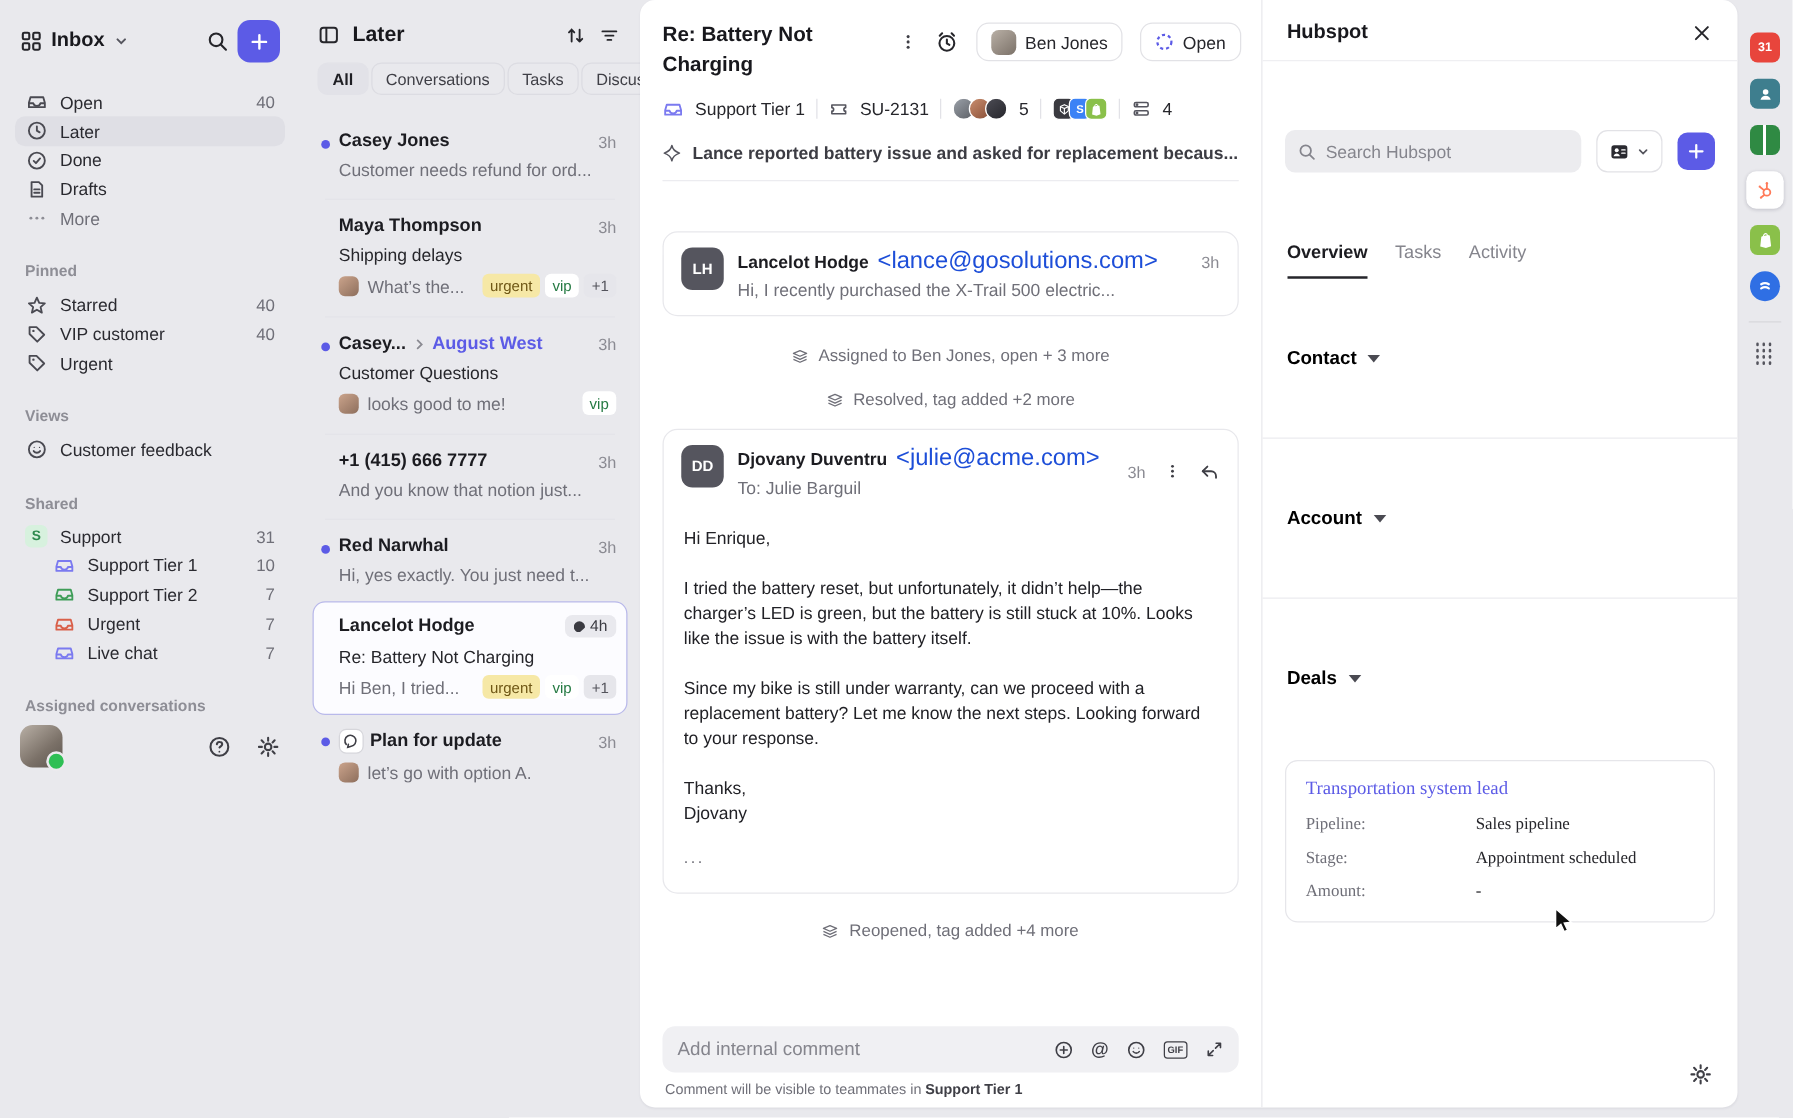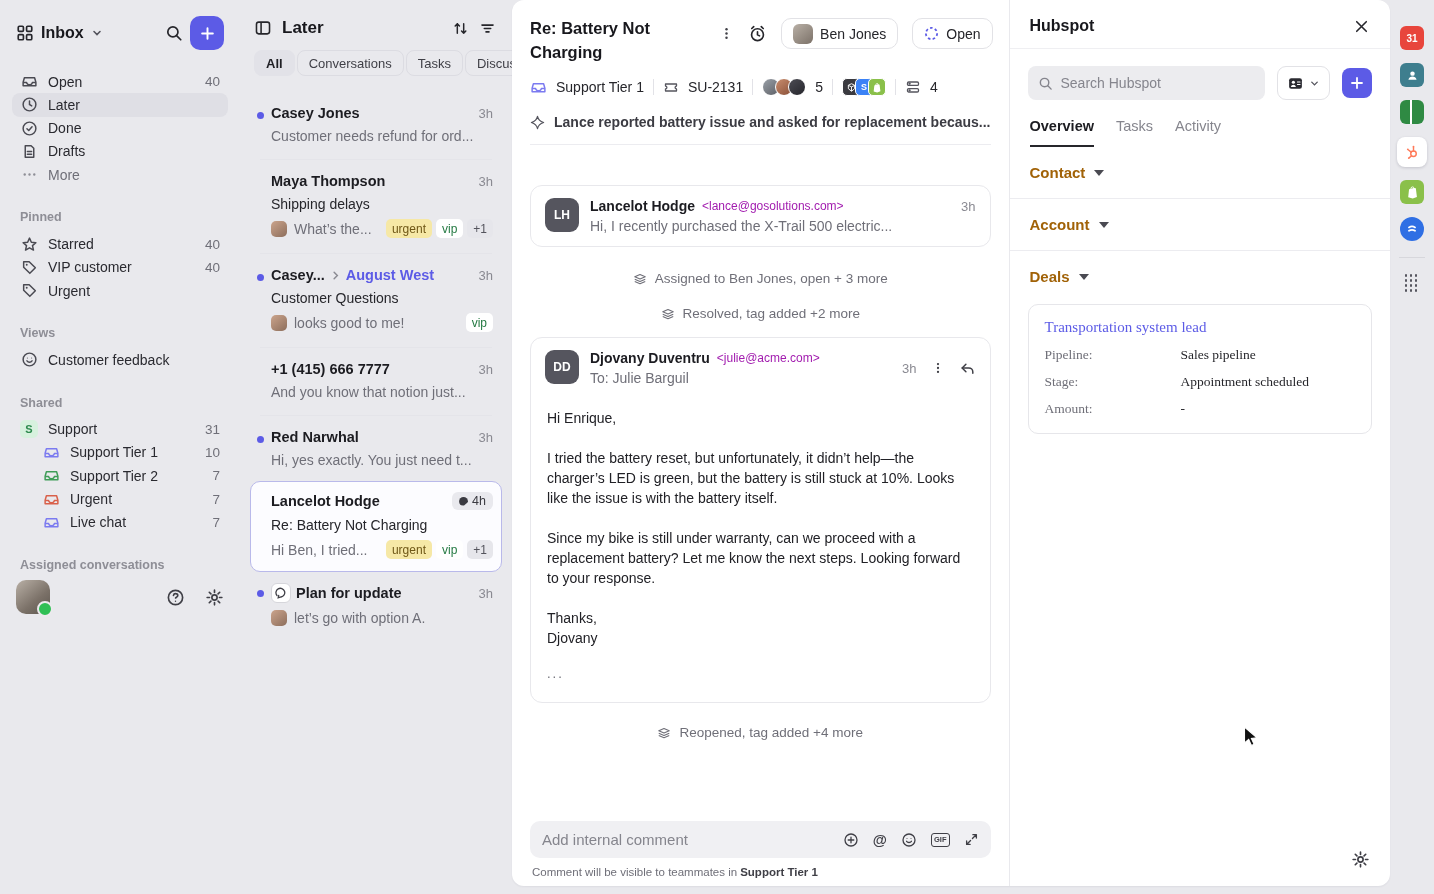--- a/index.html
+++ b/index.html
@@ -86,55 +86,55 @@
   .chip-dark { background:#3a3a40; } .chip-blue { background:#3b82f6; color:#fff; font-size:9px; font-weight:700; } .chip-green { background:#8ac04a; }
   .summary { display:flex; align-items:center; gap:9px; margin:0 18px; padding:6px 0 14px; border-bottom:1px solid #ececf0; color:#3c3c43; font-size:14px; min-width:0;font-weight:bold; }
   .summary .txt { white-space:nowrap; overflow:hidden; text-overflow:ellipsis; }
   .thread { flex:1; overflow:hidden; padding:40px 18px 0; }
   .msg-card { border:1px solid #e8e8ec; border-radius:12px; padding:12px 14px; background:#fff; }
   .msg-head { display:flex; gap:11px; }
   .init-ava { flex:none; width:34px; height:34px; border-radius:9px; background:#55555e; color:#fff; font-size:12px; font-weight:700; display:grid; place-items:center; }
   .msg-col { flex:1; min-width:0; }
   .msg-line1 { display:flex; align-items:center; gap:7px; }
   .msg-name { font-size:14px; font-weight:700; color:#1c1c21; }
-  .msg-email { font-size:12px; color:#a21caf; }
+  .msg-email { font-size:19px; color:#1d4ed8; }
   .msg-sub { margin-top:4px; font-size:14px; color:#6f6f78; white-space:nowrap; overflow:hidden; text-overflow:ellipsis; }
   .msg-time { font-size:13px; color:#8a8a92; margin-left:auto; flex:none; }
   .msg-tools { display:flex; align-items:center; gap:14px; margin-left:auto; color:#3f3f46; }
   .msg-tools .msg-time { margin-left:0; }
   .event { display:flex; justify-content:center; align-items:center; gap:8px; color:#6f6f78; font-size:13.5px; }
   .ev1 { margin-top:24px; } .ev2 { margin-top:20px; } .ev3 { margin-top:22px; }
   .msg-card.expanded { margin-top:16px; }
   .msg-body { padding:22px 2px 6px; font-size:14px; line-height:20px; color:#212126; }
   .msg-body p { margin-bottom:20px; }
   .msg-body p.tight { margin-bottom:0; }
   .more-dots { margin-top:16px; color:#6f6f78; font-size:13px; letter-spacing:2px; cursor:pointer; }
   .composer-wrap { margin-top:auto; padding:10px 18px 8px; }
   .composer { height:37px; background:#f0f0f3; border-radius:10px; display:flex; align-items:center; padding:0 12px; gap:14px; cursor:text; }
   .composer .ph { flex:1; color:#85858d; font-size:15px; }
   .composer .cico { color:#3f3f46; display:grid; place-items:center; cursor:pointer; }
   .gif-tag { font-size:7.5px; font-weight:700; border:1.3px solid #3f3f46; border-radius:3px; padding:1.5px 2px; color:#3f3f46; }
   .composer-foot { padding:8px 2px 0; font-size:11.5px; color:#6f6f78; }
   .composer-foot b { color:#3f3f46; margin-left:3px; }
 
   
-  .hubspot { flex:1; display:flex; flex-direction:column; position:relative; }
+  .hubspot { flex:1; display:flex; flex-direction:column; position:relative;gap:38px; }
   .hs-head { display:flex; align-items:center; padding:17px 20px 13px; border-bottom:1px solid #efeff2; }
   .hs-title { font-size:16px; font-weight:700; color:#18181d; }
   .hs-head .spacer { flex:1; }
   .hs-toolbar { display:flex; align-items:center; gap:12px; padding:17px 18px 0; }
   .hs-search { flex:1; height:34px; background:#ececef; border-radius:8px; display:flex; align-items:center; gap:8px; padding:0 10px; color:#85858d; }
   .hs-search input { flex:1; border:none; background:transparent; outline:none; font-size:14px; font-family:inherit; color:#26262b; }
   .hs-search input::placeholder { color:#85858d; }
   .hs-persona { height:34px; padding:0 9px; display:inline-flex; align-items:center; gap:5px; background:#fff; border:1px solid #e2e2e6; border-radius:9px; cursor:pointer; }
   .hs-add { width:30px; height:30px; border-radius:8px; border:none; background:var(--accent); color:#fff; display:grid; place-items:center; cursor:pointer; }
   .hs-tabs { display:flex; gap:22px; padding:18px 20px 0; }
   .hs-tab { font-size:14.5px; color:#85858d; padding-bottom:11px; border-bottom:2px solid transparent; cursor:pointer; }
   .hs-tab.active { color:#1c1c21; font-weight:600; border-bottom-color:#26262b; }
-  .hs-section { display:flex; align-items:center; gap:9px; padding:17px 20px; font-size:15px; font-weight:700; color:#a16207; cursor:pointer; }
+  .hs-section { display:flex; align-items:center; gap:9px; padding:17px 20px; font-size:15px; font-weight:700; color:#000000; cursor:pointer; }
   .caret { width:0; height:0; border-left:5px solid transparent; border-right:5px solid transparent; border-top:6px solid #4a4a52; }
   .hs-div { height:1px; background:#ececf0; }
   .deal-card { margin:2px 18px 0; border:1px solid #e6e6ea; border-radius:10px; padding:14px 16px 16px;font-family:Liberation Serif, serif; }
   .deal-name { color:var(--accent); font-size:15px; cursor:pointer; }
   .deal-row { display:flex; margin-top:11px; font-size:13.5px; }
   .deal-label { width:136px; color:#6f6f78; flex:none; }
   .deal-value { color:#26262b; }
   .hs-gear { position:absolute; right:20px; bottom:17px; color:#3f3f46; cursor:pointer; }
 
   

